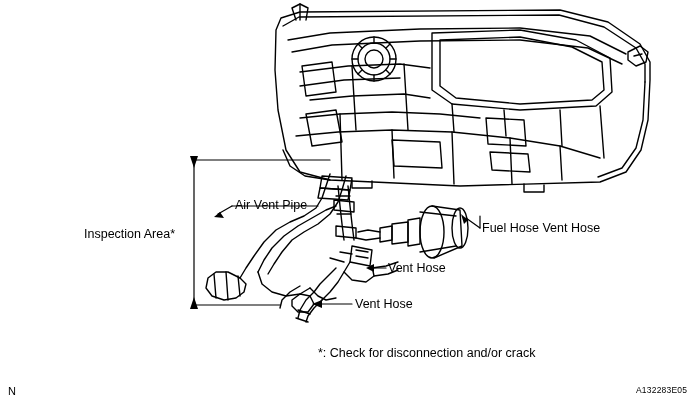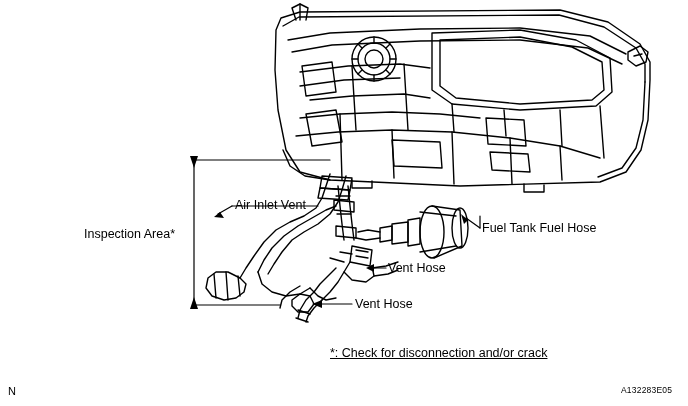--- a/index.html
+++ b/index.html
@@ -45,31 +45,30 @@
   }
   #label-vent-hose-1 {
     left: 388px;
     top: 262px;
   }
   #label-vent-hose-2 {
     left: 355px;
     top: 298px;
   }
   #label-footnote {
-    left: 330px;
+    left: 318px;
     top: 347px;
-    text-decoration: underline;
   }
   #label-corner-n {
     left: 8px;
     top: 385px;
     font-size: 11px;
   }
   #label-figure-id {
-    left: 621px;
+    left: 636px;
     top: 386px;
     font-size: 8.5px;
     letter-spacing: 0.2px;
     font-family: "Liberation Sans", sans-serif;
   }
 </style>
 </head>
 <body>
 
 <div id="page">
@@ -215,21 +214,21 @@
 
       <path d="M386,268 L372,268" stroke-width="1.2"></path>
       <path d="M374,264 L366,268 L374,272 Z" fill="#000000" stroke="none"></path>
 
       <path d="M352,304 L320,304" stroke-width="1.2"></path>
       <path d="M322,300 L312,304 L322,308 Z" fill="#000000" stroke="none"></path>
     </g>
   </svg>
 
   <div class="lbl" id="label-inspection-area">Inspection Area*</div>
-  <div class="lbl" id="label-air-inlet-pipe">Air Inlet Vent</div>
-  <div class="lbl" id="label-fuel-tank-vent-hose">Fuel Tank Fuel Hose</div>
+  <div class="lbl" id="label-air-inlet-pipe">Air Vent Pipe</div>
+  <div class="lbl" id="label-fuel-tank-vent-hose">Fuel Hose Vent Hose</div>
   <div class="lbl" id="label-vent-hose-1">Vent Hose</div>
   <div class="lbl" id="label-vent-hose-2">Vent Hose</div>
   <div class="lbl" id="label-footnote">*: Check for disconnection and/or crack</div>
   <div class="lbl" id="label-corner-n">N</div>
   <div class="lbl" id="label-figure-id">A132283E05</div>
 
 </div>
 
 </body></html>

